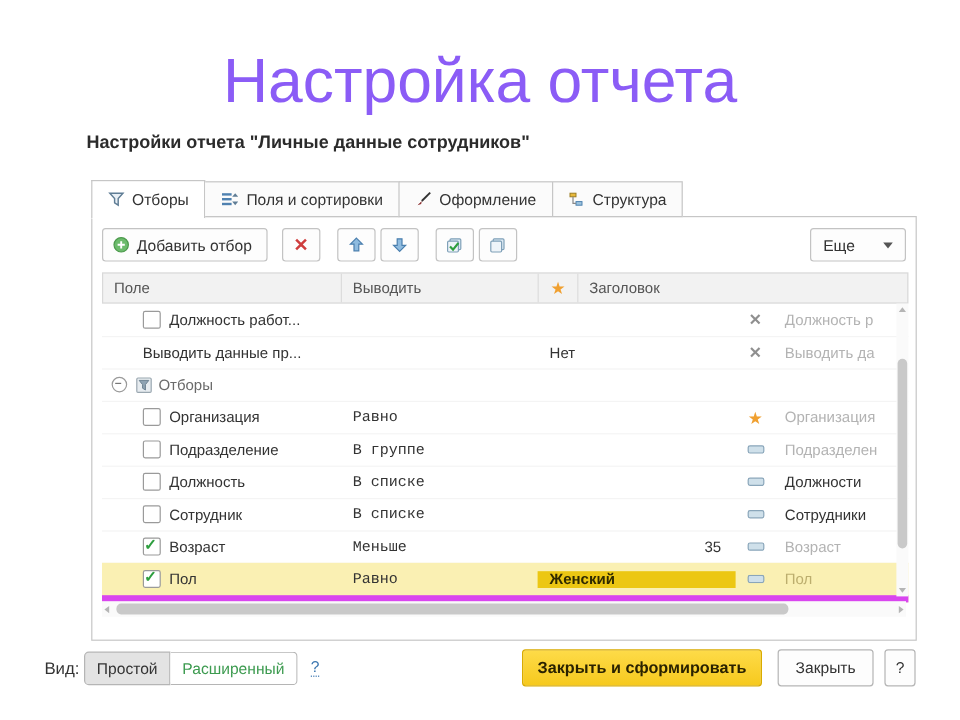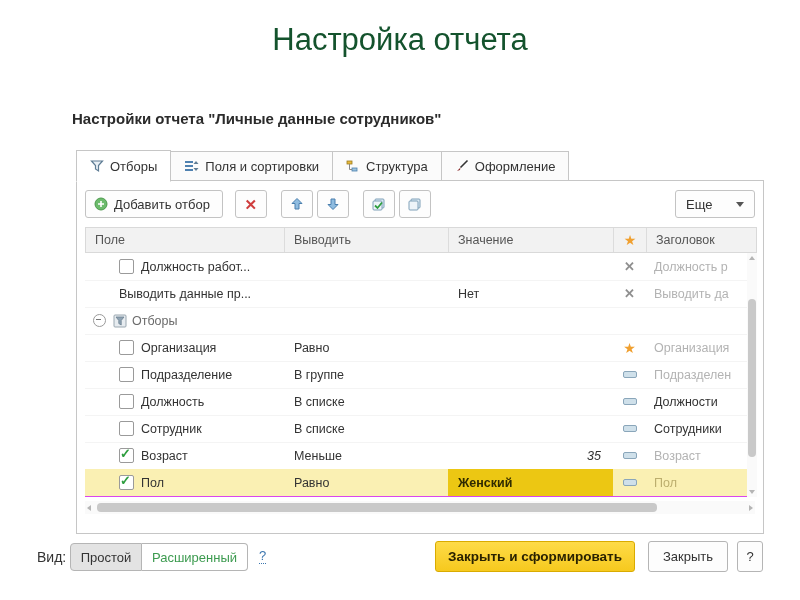--- a/index.html
+++ b/index.html
@@ -1,20 +1,20 @@
 <!DOCTYPE html>
 <html><head>
 <meta charset="utf-8">
 <style>
   html,body{margin:0;padding:0;}
   body{width:800px;height:600px;background:#fff;font-family:"Liberation Sans",sans-serif;position:relative;overflow:hidden;color:#333;}
   .abs{position:absolute;}
 
   
-  .slide-title{top:22px;left:0;width:800px;text-align:center;font-size:31px;color:#14532d;letter-spacing:0;}
+  .slide-title{top:38px;left:0;width:800px;text-align:center;font-size:52px;color:#8b5cf6;letter-spacing:0;}
   .subtitle{top:110px;left:72px;font-size:15px;font-weight:bold;color:#2b2b2b;}
 
   
   .tabs{top:150px;left:76px;display:flex;align-items:flex-end;height:31px;z-index:3;}
   .tab{display:flex;align-items:center;gap:6px;height:28px;padding:0 13px;border:1px solid #c6c6c6;border-right:none;background:#fbfbfb;font-size:13px;color:#333;cursor:default;}
   .tab:last-child{border-right:1px solid #c6c6c6;}
   .tab.active{background:#fff;height:30px;margin-bottom:-1px;border-bottom:1px solid #fff;border-right:1px solid #c6c6c6;}
   .tab.active + .tab{border-left:none;}
   .tab svg{flex:0 0 auto;}
 
@@ -32,27 +32,27 @@
   .x-glyph{color:#cf3d3d;font-weight:bold;font-size:15px;line-height:1;}
 
   
   .table{position:absolute;top:46px;left:8px;width:672px;height:270px;font-size:12.5px;}
   .thead{position:absolute;top:0;left:0;right:0;height:26px;background:#f2f2f2;border:1px solid #d9d9d9;box-sizing:border-box;display:flex;color:#555;}
   .th{display:flex;align-items:center;padding-left:9px;border-right:1px solid #dcdcdc;box-sizing:border-box;overflow:hidden;}
   .th:last-child{border-right:none;}
   .w-field{width:199px;} .w-cond{width:164px;} .w-val{width:165px;} .w-mark{width:33px;justify-content:center;padding-left:0;} .w-head{flex:1;}
   .tbody{position:absolute;top:26px;left:0;right:0;}
   .row{position:absolute;left:0;right:0;height:27px;display:flex;border-bottom:1px solid #f4f4f4;}
-  .row.selected{background:#faf0b3;border-bottom:1px solid #d946ef;}
+  .row.selected{background:#faf0b3;border-bottom:6px solid #d946ef;align-items:center;}
   .cell{display:flex;align-items:center;box-sizing:border-box;overflow:hidden;white-space:nowrap;}
   .c-field{width:199px;padding-left:34px;gap:7px;}
   .c-field.group{padding-left:8px;gap:5px;color:#6b6b6b;}
-  .c-cond{width:164px;padding-left:10px;}
+  .c-cond{width:164px;padding-left:10px;font-family:Liberation Mono, monospace;}
   .c-val{width:165px;padding-left:10px;}
-  .c-val.num{justify-content:flex-end;padding-right:12px;font-style:italic;}
+  .c-val.num{justify-content:flex-end;padding-right:12px;}
   .c-val.val-highlight{background:#ecc713;font-weight:bold;color:#2f2a00;}
   .c-mark{width:33px;justify-content:center;}
   .c-head{flex:1;padding-left:8px;color:#333;}
   .c-head.muted{color:#b3b3b3;}
   .row.selected .c-head.muted{color:#bcae6e;}
 
   
   .cb{width:13px;height:13px;border:1px solid #9a9a9a;border-radius:2px;background:#fff;flex:0 0 auto;position:relative;}
   .cb.checked::after{content:"✓";position:absolute;left:0px;top:-3px;font-size:13px;font-weight:bold;color:#2e9e3f;}
   .expander{width:11px;height:11px;border:1px solid #9a9a9a;border-radius:50%;position:relative;flex:0 0 auto;margin-right:2px;}
@@ -105,32 +105,32 @@
         <rect x="1" y="2" width="8" height="2" fill="#4f81b0"></rect>
         <rect x="1" y="6" width="8" height="2" fill="#4f81b0"></rect>
         <rect x="1" y="10" width="8" height="2" fill="#4f81b0"></rect>
         <path d="M12 2 l2.5 3 h-5 Z" fill="#5f7d95"></path>
         <path d="M12 12 l2.5 -3 h-5 Z" fill="#5f7d95"></path>
       </svg>
     <span>Поля и сортировки</span>
   </div>
   <div class="tab">
     <svg width="14" height="14" viewBox="0 0 14 14">
+        <path d="M12.5 1.5 L5.5 8.5" stroke="#333" stroke-width="1.6"></path>
+        <path d="M5.5 8.5 L2.5 11.5 L2 12 L5 11 Z" fill="#8b2f2f"></path>
+      </svg>
+    <span>Оформление</span>
+  </div>
+  <div class="tab">
+    <svg width="14" height="14" viewBox="0 0 14 14">
         <rect x="1" y="2" width="5" height="3" fill="#e8b93c" stroke="#9a7b20" stroke-width="0.8"></rect>
         <rect x="6" y="9" width="5" height="3" fill="#9dc3dd" stroke="#4a7fae" stroke-width="0.8"></rect>
         <path d="M3.5 5 V10.5 H6" stroke="#888" fill="none"></path>
       </svg>
     <span>Структура</span>
-  </div>
-  <div class="tab">
-    <svg width="14" height="14" viewBox="0 0 14 14">
-        <path d="M12.5 1.5 L5.5 8.5" stroke="#333" stroke-width="1.6"></path>
-        <path d="M5.5 8.5 L2.5 11.5 L2 12 L5 11 Z" fill="#8b2f2f"></path>
-      </svg>
-    <span>Оформление</span>
   </div>
 </div>
 
 <div class="abs panel">
   <div class="toolbar">
     <button class="btn btn-add">
       <svg width="14" height="14" viewBox="0 0 14 14">
           <circle cx="7" cy="7" r="6" fill="#6cbb6c" stroke="#4c9a4c"></circle>
           <path d="M7 4 V10 M4 7 H10" stroke="#fff" stroke-width="1.6"></path>
         </svg>
@@ -165,21 +165,20 @@
     <button class="btn btn-more">
       <span>Еще</span>
       <span class="caret"></span>
     </button>
   </div>
 
   <div class="table">
     <div class="thead">
       <div class="th w-field">Поле</div>
       <div class="th w-cond">Выводить</div>
-      <div class="th w-val">Значение</div>
       <div class="th w-mark">
           <span class="hdr-star">★</span>
         </div>
       <div class="th w-head">Заголовок</div>
     </div>
     <div class="tbody">
 
       <div class="row" style="top:0px">
         <div class="cell c-field">
             <span class="cb"></span>

